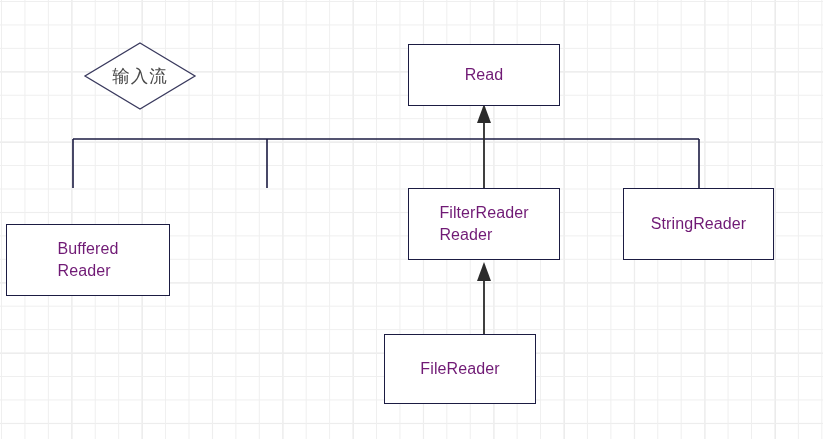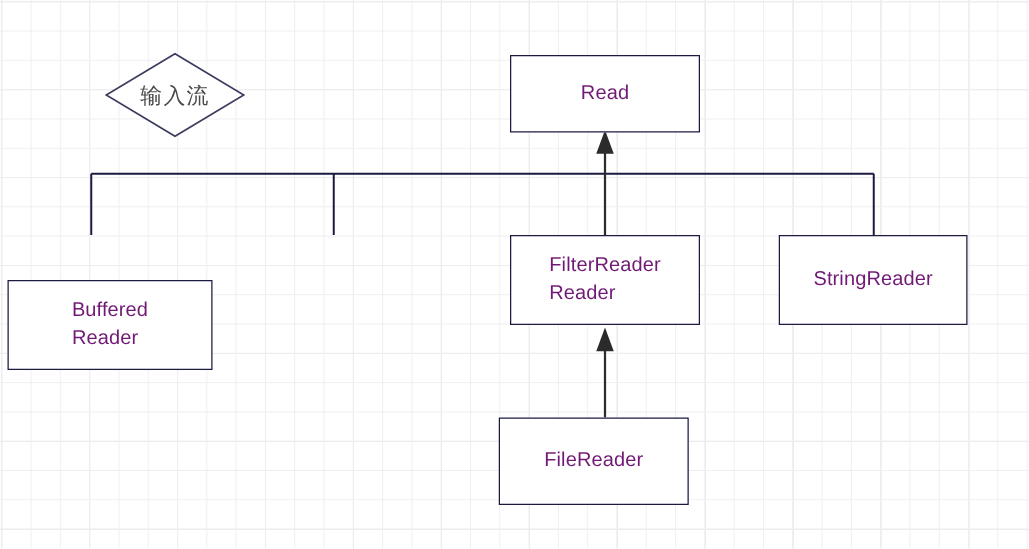--- a/index.html
+++ b/index.html
@@ -109,15 +109,15 @@
 
   <div class="node" style="left:6px; top:188px; width:164px; height:72px;margin-top:36px;">Buffered
 Reader</div>
 
 
   <div class="node" style="left:408px; top:188px; width:152px; height:72px;">FilterReader
 Reader</div>
 
   <div class="node" style="left:623px; top:188px; width:151px; height:72px;">StringReader</div>
 
-  <div class="node" style="left:399px; top:334px; width:152px; height:70px;">FileReader</div>
+  <div class="node" style="left:384px; top:334px; width:152px; height:70px;">FileReader</div>
 
 </div>
 
 </body></html>

